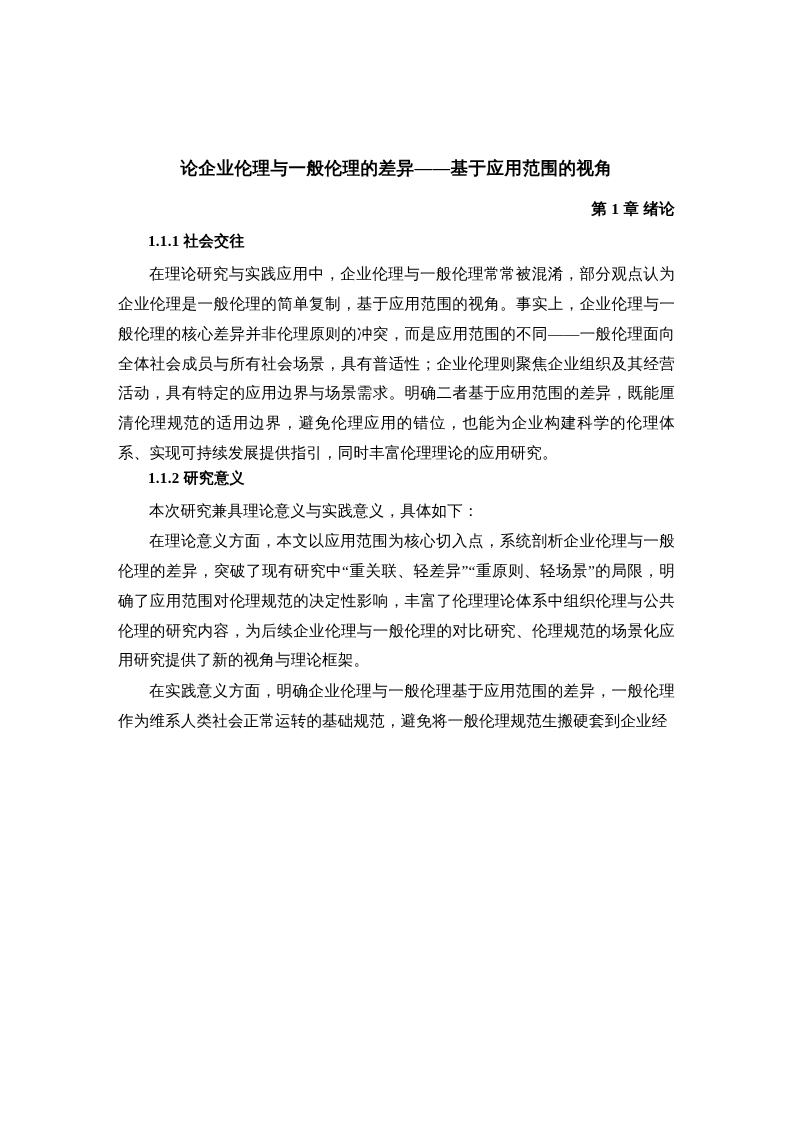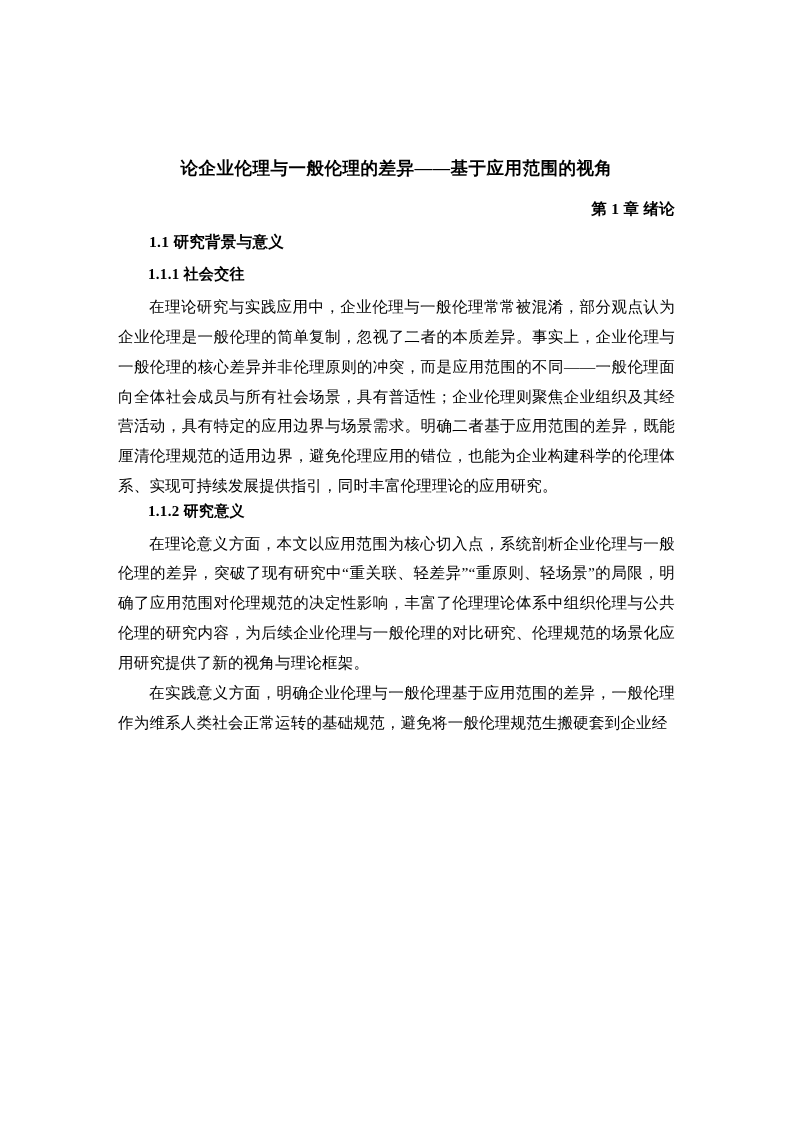--- a/index.html
+++ b/index.html
@@ -63,24 +63,24 @@
 </style>
 </head>
 <body>
 
 <div class="page">
 
   <h1 class="doc-title">论企业伦理与一般伦理的差异——基于应用范围的视角</h1>
 
   <h2 class="h1">第 1 章  绪论</h2>
 
-  <h3 class="h2">1.1  研究背景与意义</h3>
 
   <h4 class="h3">1.1.1  社会交往</h4>
 
-  <p class="body-text">在理论研究与实践应用中，企业伦理与一般伦理常常被混淆，部分观点认为企业伦理是一般伦理的简单复制，忽视了二者的本质差异。事实上，企业伦理与一般伦理的核心差异并非伦理原则的冲突，而是应用范围的不同——一般伦理面向全体社会成员与所有社会场景，具有普适性；企业伦理则聚焦企业组织及其经营活动，具有特定的应用边界与场景需求。明确二者基于应用范围的差异，既能厘清伦理规范的适用边界，避免伦理应用的错位，也能为企业构建科学的伦理体系、实现可持续发展提供指引，同时丰富伦理理论的应用研究。</p>
+  <p class="body-text">在理论研究与实践应用中，企业伦理与一般伦理常常被混淆，部分观点认为企业伦理是一般伦理的简单复制，基于应用范围的视角。事实上，企业伦理与一般伦理的核心差异并非伦理原则的冲突，而是应用范围的不同——一般伦理面向全体社会成员与所有社会场景，具有普适性；企业伦理则聚焦企业组织及其经营活动，具有特定的应用边界与场景需求。明确二者基于应用范围的差异，既能厘清伦理规范的适用边界，避免伦理应用的错位，也能为企业构建科学的伦理体系、实现可持续发展提供指引，同时丰富伦理理论的应用研究。</p>
 
   <h4 class="h3">1.1.2  研究意义</h4>
 
+  <p class="body-text">本次研究兼具理论意义与实践意义，具体如下：</p>
   <p class="body-text">在理论意义方面，本文以应用范围为核心切入点，系统剖析企业伦理与一般伦理的差异，突破了现有研究中“重关联、轻差异”“重原则、轻场景”的局限，明确了应用范围对伦理规范的决定性影响，丰富了伦理理论体系中组织伦理与公共伦理的研究内容，为后续企业伦理与一般伦理的对比研究、伦理规范的场景化应用研究提供了新的视角与理论框架。</p>
   <p class="body-text">在实践意义方面，明确企业伦理与一般伦理基于应用范围的差异，一般伦理作为维系人类社会正常运转的基础规范，避免将一般伦理规范生搬硬套到企业经</p>
 
 </div>
 
 </body></html>

